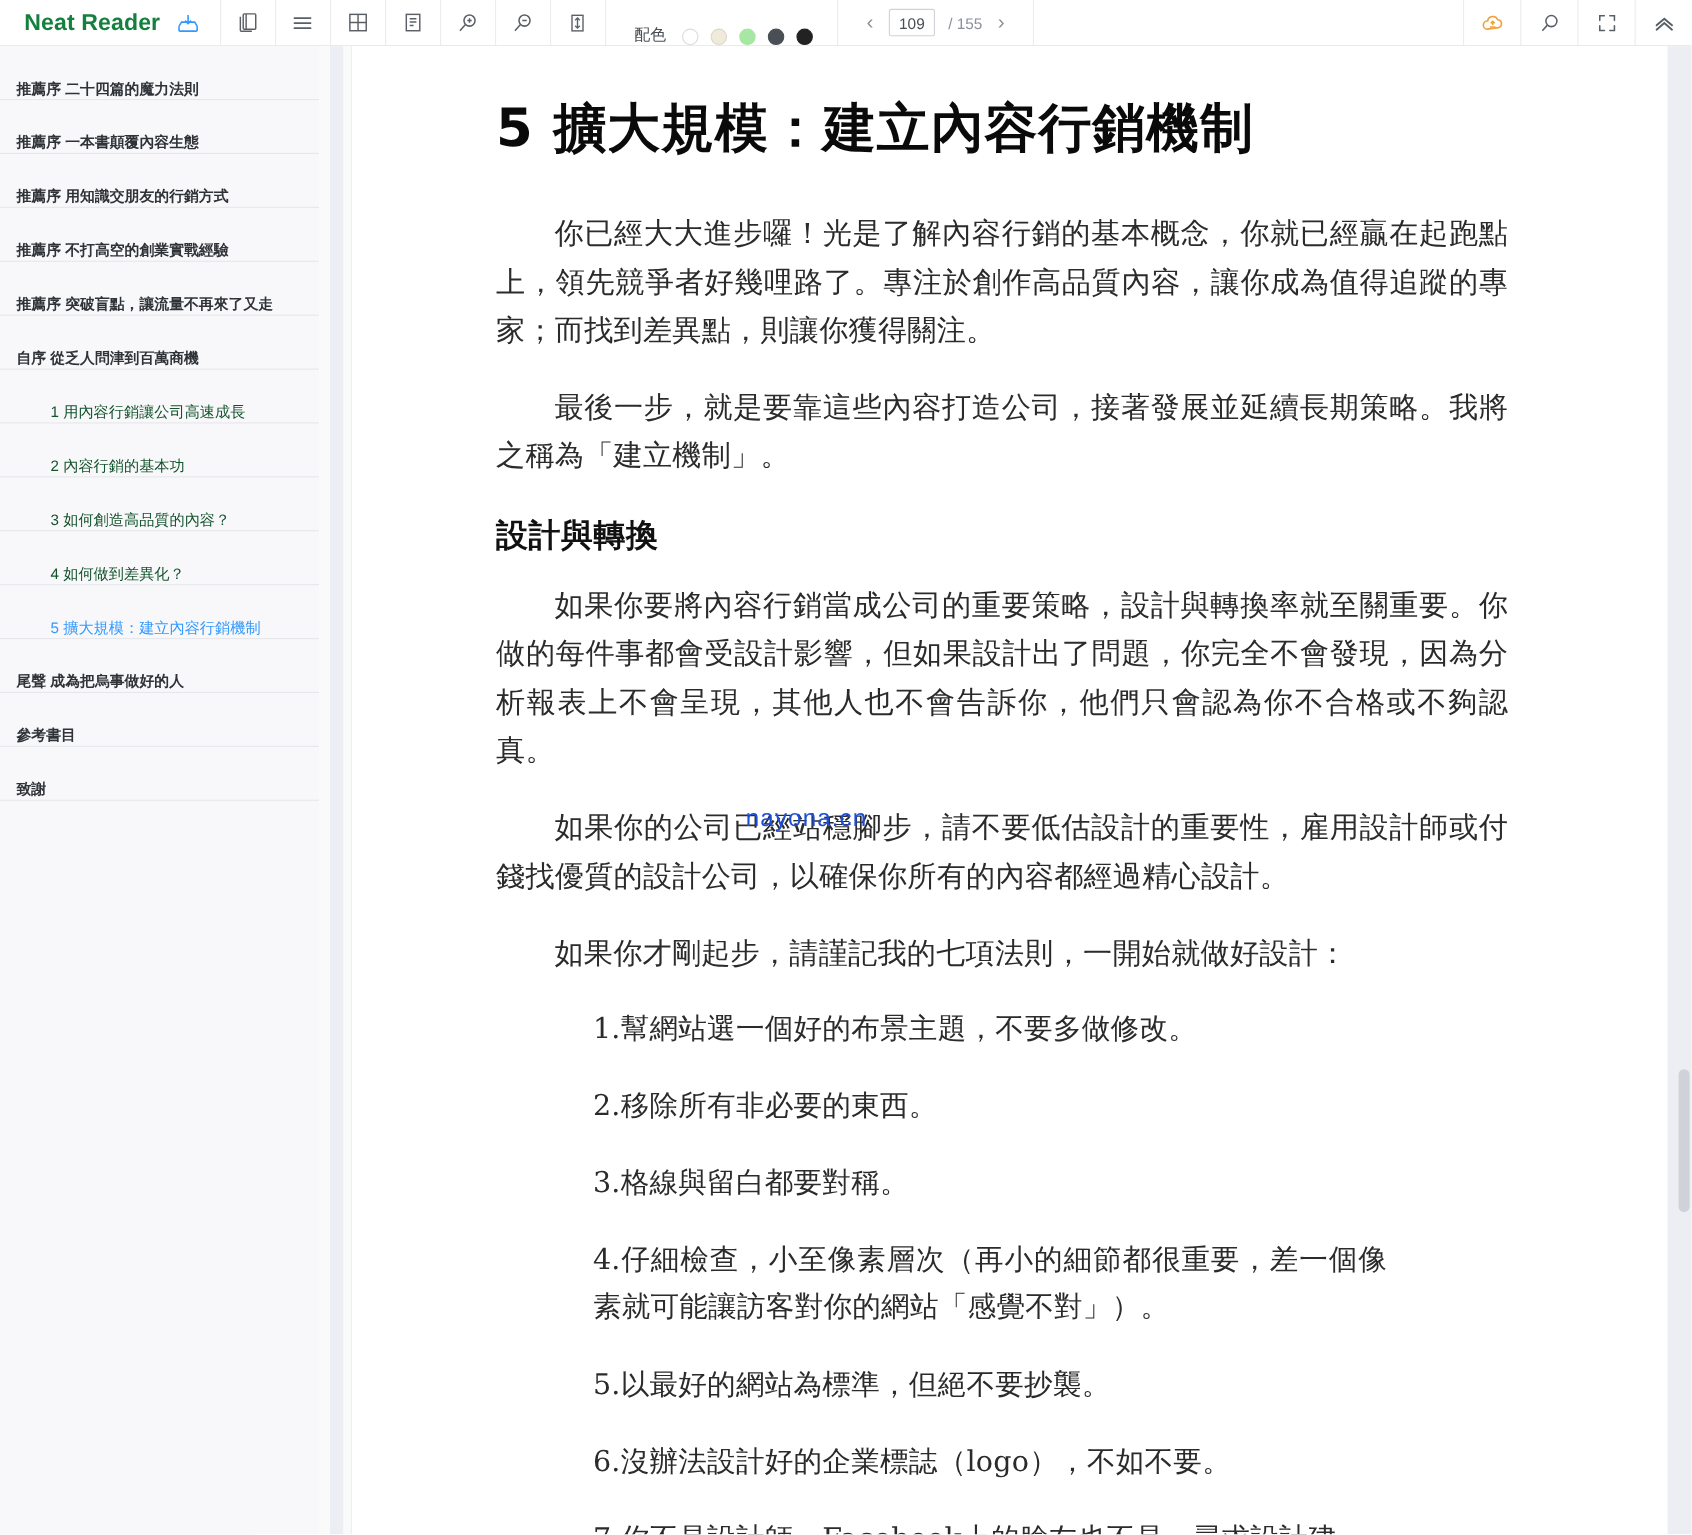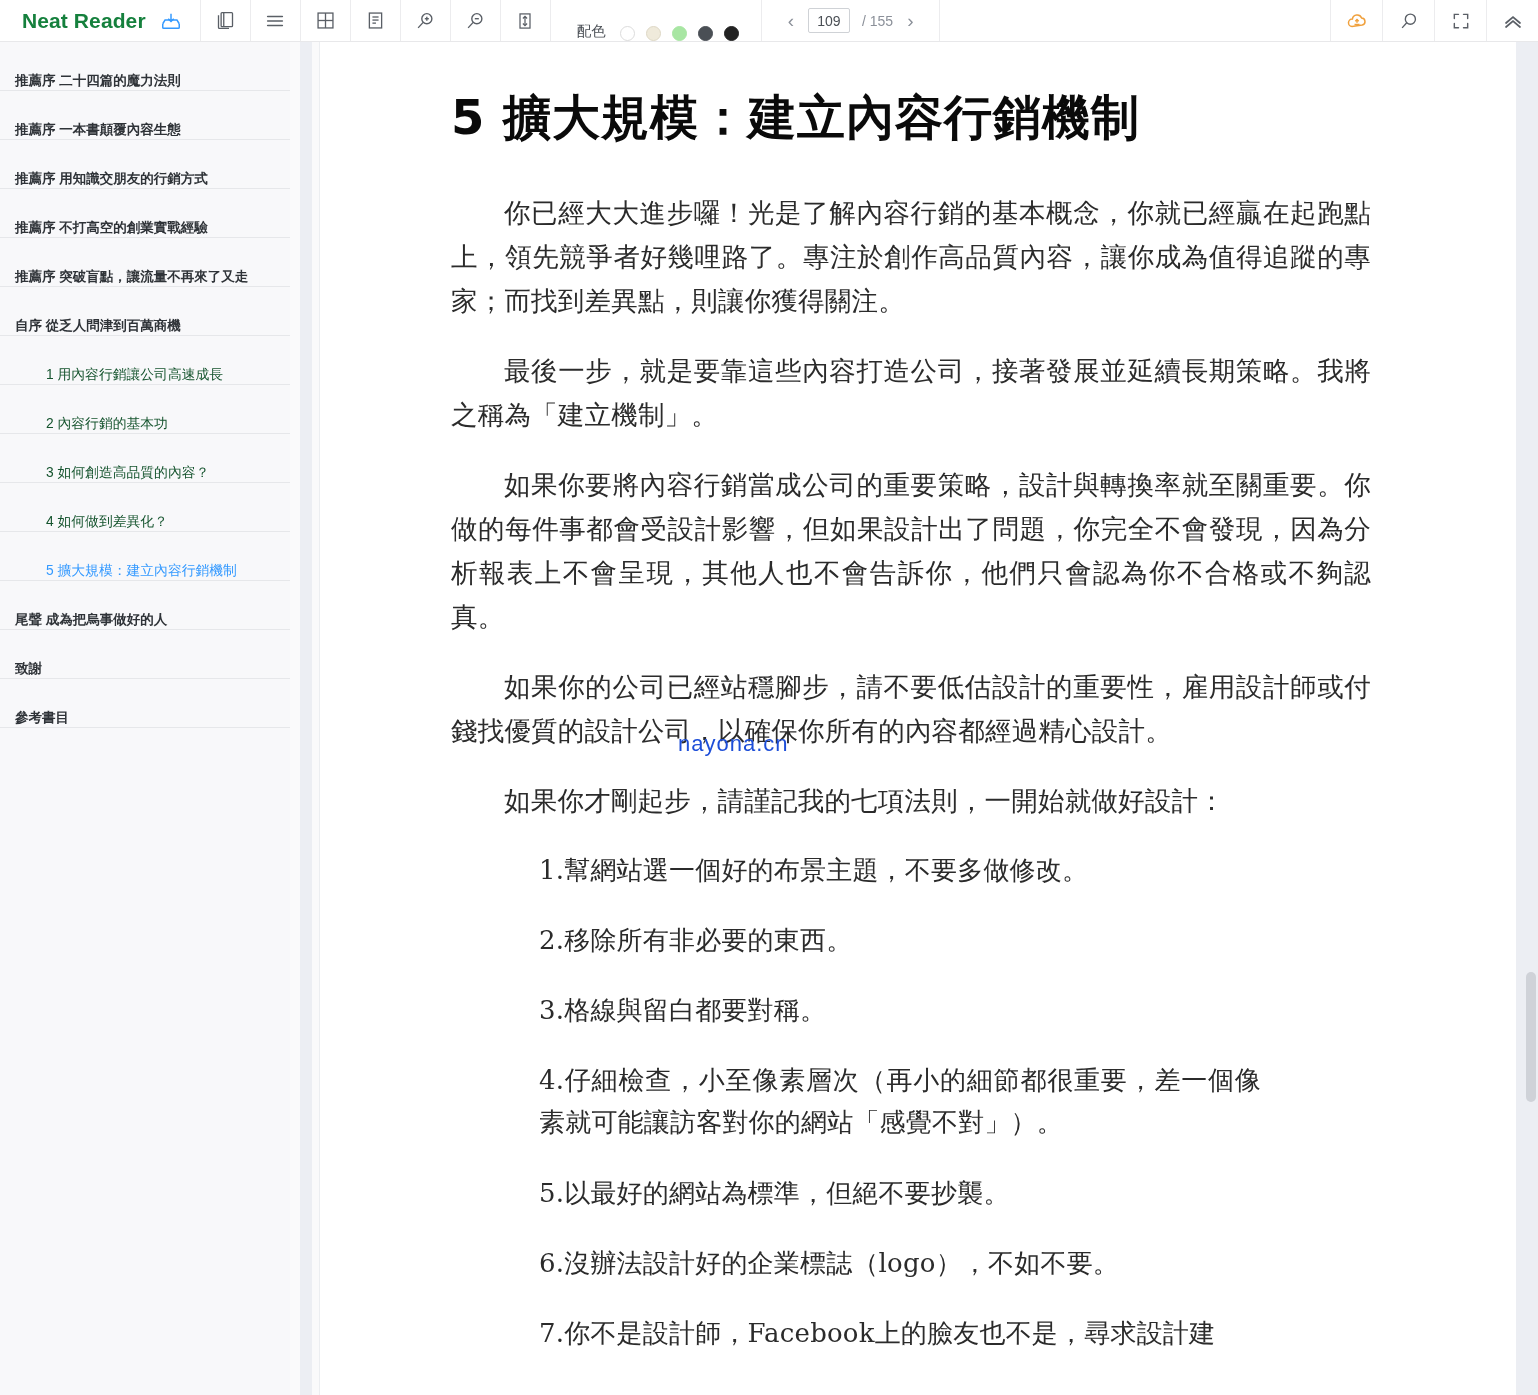--- a/index.html
+++ b/index.html
@@ -435,40 +435,41 @@
       <div class="toc-item level-2">
           <span>4 如何做到差異化？</span>
         </div>
       <div class="toc-item level-2 active">
           <span>5 擴大規模：建立內容行銷機制</span>
         </div>
       <div class="toc-item">
           <span>尾聲 成為把烏事做好的人</span>
         </div>
       <div class="toc-item">
+          <span>參考書目</span>
+        </div>
+      <div class="toc-item">
           <span>致謝</span>
-        </div>
-      <div class="toc-item">
-          <span>參考書目</span>
         </div>
     </div>
   </div>
 
   <div class="gutter">
     <div class="gutter-band"></div>
   </div>
 
   <div class="content">
     <div class="page">
 
       <h1 class="chapter-title">5 擴大規模：建立內容行銷機制</h1>
 
       <p class="para">你已經大大進步囉！光是了解內容行銷的基本概念，你就已經贏在起跑點上，領先競爭者好幾哩路了。專注於創作高品質內容，讓你成為值得追蹤的專家；而找到差異點，則讓你獲得關注。</p>
       <p class="para">最後一步，就是要靠這些內容打造公司，接著發展並延續長期策略。我將之稱為「建立機制」。</p>
 
+      <h2 class="sec-heading">設計與轉換</h2>
 
       <p class="para">如果你要將內容行銷當成公司的重要策略，設計與轉換率就至關重要。你做的每件事都會受設計影響，但如果設計出了問題，你完全不會發現，因為分析報表上不會呈現，其他人也不會告訴你，他們只會認為你不合格或不夠認真。</p>
 
       <span class="watermark">nayona.cn</span>
 
       <p class="para">如果你的公司已經站穩腳步，請不要低估設計的重要性，雇用設計師或付錢找優質的設計公司，以確保你所有的內容都經過精心設計。</p>
       <p class="para">如果你才剛起步，請謹記我的七項法則，一開始就做好設計：</p>
 
       <div class="ol-list">
         <p class="li-item">1.幫網站選一個好的布景主題，不要多做修改。</p>

